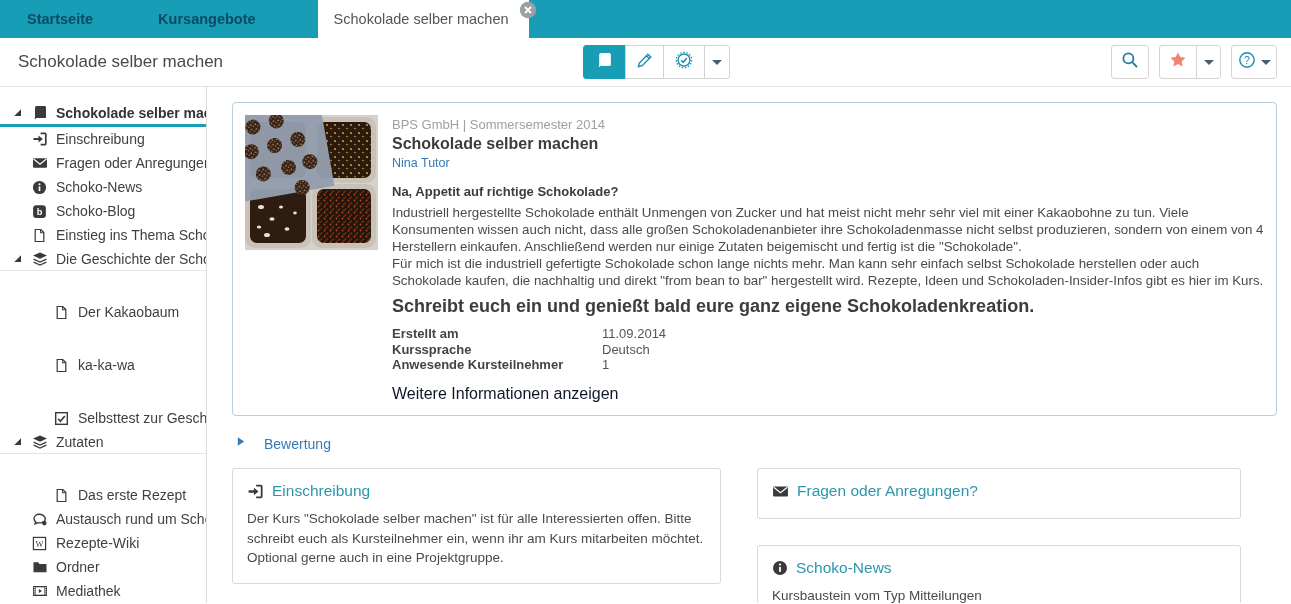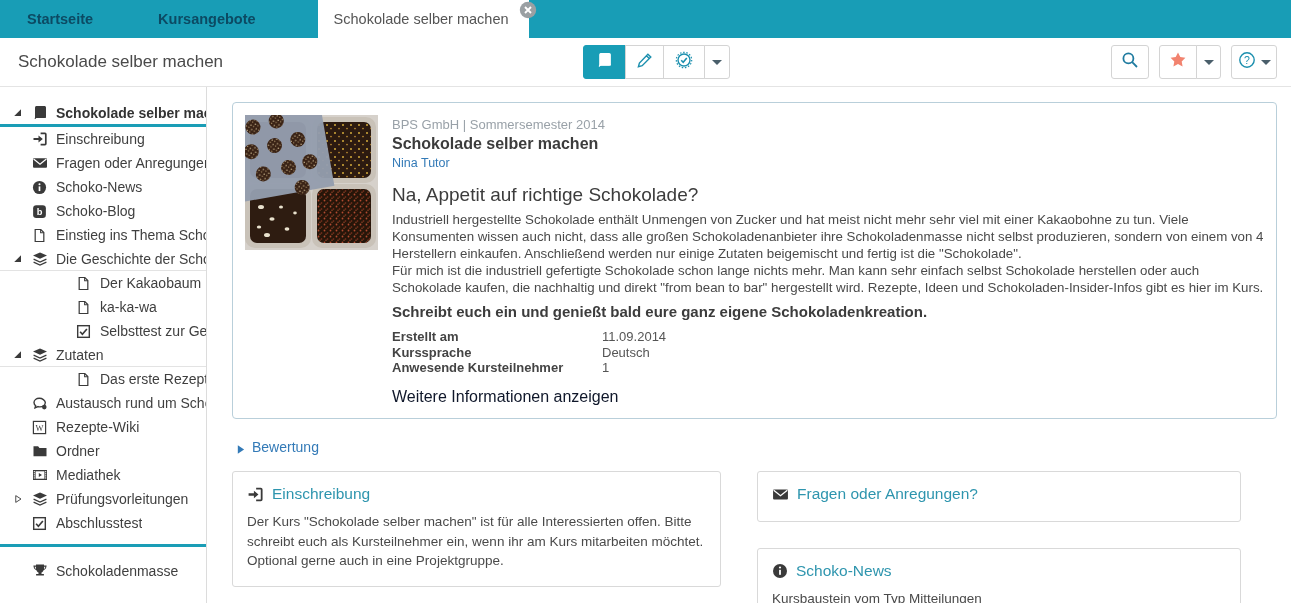--- a/index.html
+++ b/index.html
@@ -35,42 +35,42 @@
   .cols { display:flex; height:516px; }
   .sidebar { width:207px; min-width:207px; border-right:1px solid #dcdcdc; padding-top:14px; overflow:hidden; }
   .trow { display:flex; align-items:center; height:24px; width:100%; font-size:14px; color:#3f3f3f;
           cursor:pointer; padding-left:12px; white-space:nowrap; }
   .trow .exp { width:20px; min-width:20px; display:flex; align-items:center; color:#3a3a3a; }
   .trow .ic { width:17px; min-width:17px; margin-right:7px; display:flex; align-items:center; color:#3a3a3a; }
   .trow .lbl { overflow:hidden; white-space:nowrap; }
   .trow.root { font-weight:700; color:#333; height:26px; border-bottom:3px solid #1a9db6; }
   .trow.openline { border-bottom:1px solid #e3e3e3; }
   .trow.l1 { padding-left:32px; }
-  .trow.l2 { padding-left:76px; }
+  .trow.l2 { padding-left:54px;margin-top:29px; }
   .side-divider { border-top:3px solid #1a9db6; margin:9px 0 12px 0; }
 
   .main { flex:1; padding:15px 14px 0 25px; overflow:hidden; }
 
   
   .course-card { border:1px solid #b9cfda; border-radius:4px; background:#fff; padding:12px; display:flex; }
   .cimg { width:133px; min-width:133px; height:135px; }
   .ctext { margin-left:14px; flex:1; min-width:0; }
   .meta { font-size:13px; color:#99a1a8; margin:2px 0 3px; }
   .ctitle { font-size:16px; font-weight:700; color:#3c3c3c; }
   .author { font-size:12.5px; color:#337ab7; margin:2px 0 12px; cursor:pointer; display:inline-block; }
-  .chead { font-size:19px; font-weight:400; color:#3c3c3c; margin:2px 0 6px; }
+  .chead { font-size:13px; font-weight:700; color:#3c3c3c; margin:2px 0 6px; }
   .para { font-size:13.3px; color:#4a4a4a; line-height:1.27; }
-  .cta { font-size:15px; font-weight:700; color:#3c3c3c; margin:7px 0 9px; }
+  .cta { font-size:18px; font-weight:700; color:#3c3c3c; margin:7px 0 9px; }
   .drow { display:flex; font-size:13px; line-height:1.18; }
   .drow .dl { width:210px; min-width:210px; font-weight:700; color:#444; }
   .drow .dv { color:#555; }
   .morelink { display:inline-block; margin-top:13px; font-size:16px; color:#0f172a; cursor:pointer; }
 
   
-  .bewertung { display:flex; align-items:flex-end; gap:7px; margin:20px 0 16px 4px;
+  .bewertung { display:flex; align-items:flex-start; gap:19px; margin:20px 0 16px 4px;
                color:#337ab7; font-size:14px; cursor:pointer; }
 
   
   .cardrow { display:flex; }
   .col-l { width:489px; min-width:489px; margin-right:36px; }
   .col-r { width:484px; display:flex; flex-direction:column; gap:26px; }
   .card { border:1px solid #d9d9d9; border-radius:3px; background:#fff; padding:13px 14px 15px; }
   .card-head { display:flex; align-items:center; gap:8px; font-size:15.5px; color:#2e95ae; cursor:pointer; }
   .card-head .cic { color:#3a3a3a; display:flex; align-items:center; }
   .card-body { margin-top:9px; font-size:13.5px; color:#4a4a4a; line-height:1.45; }

